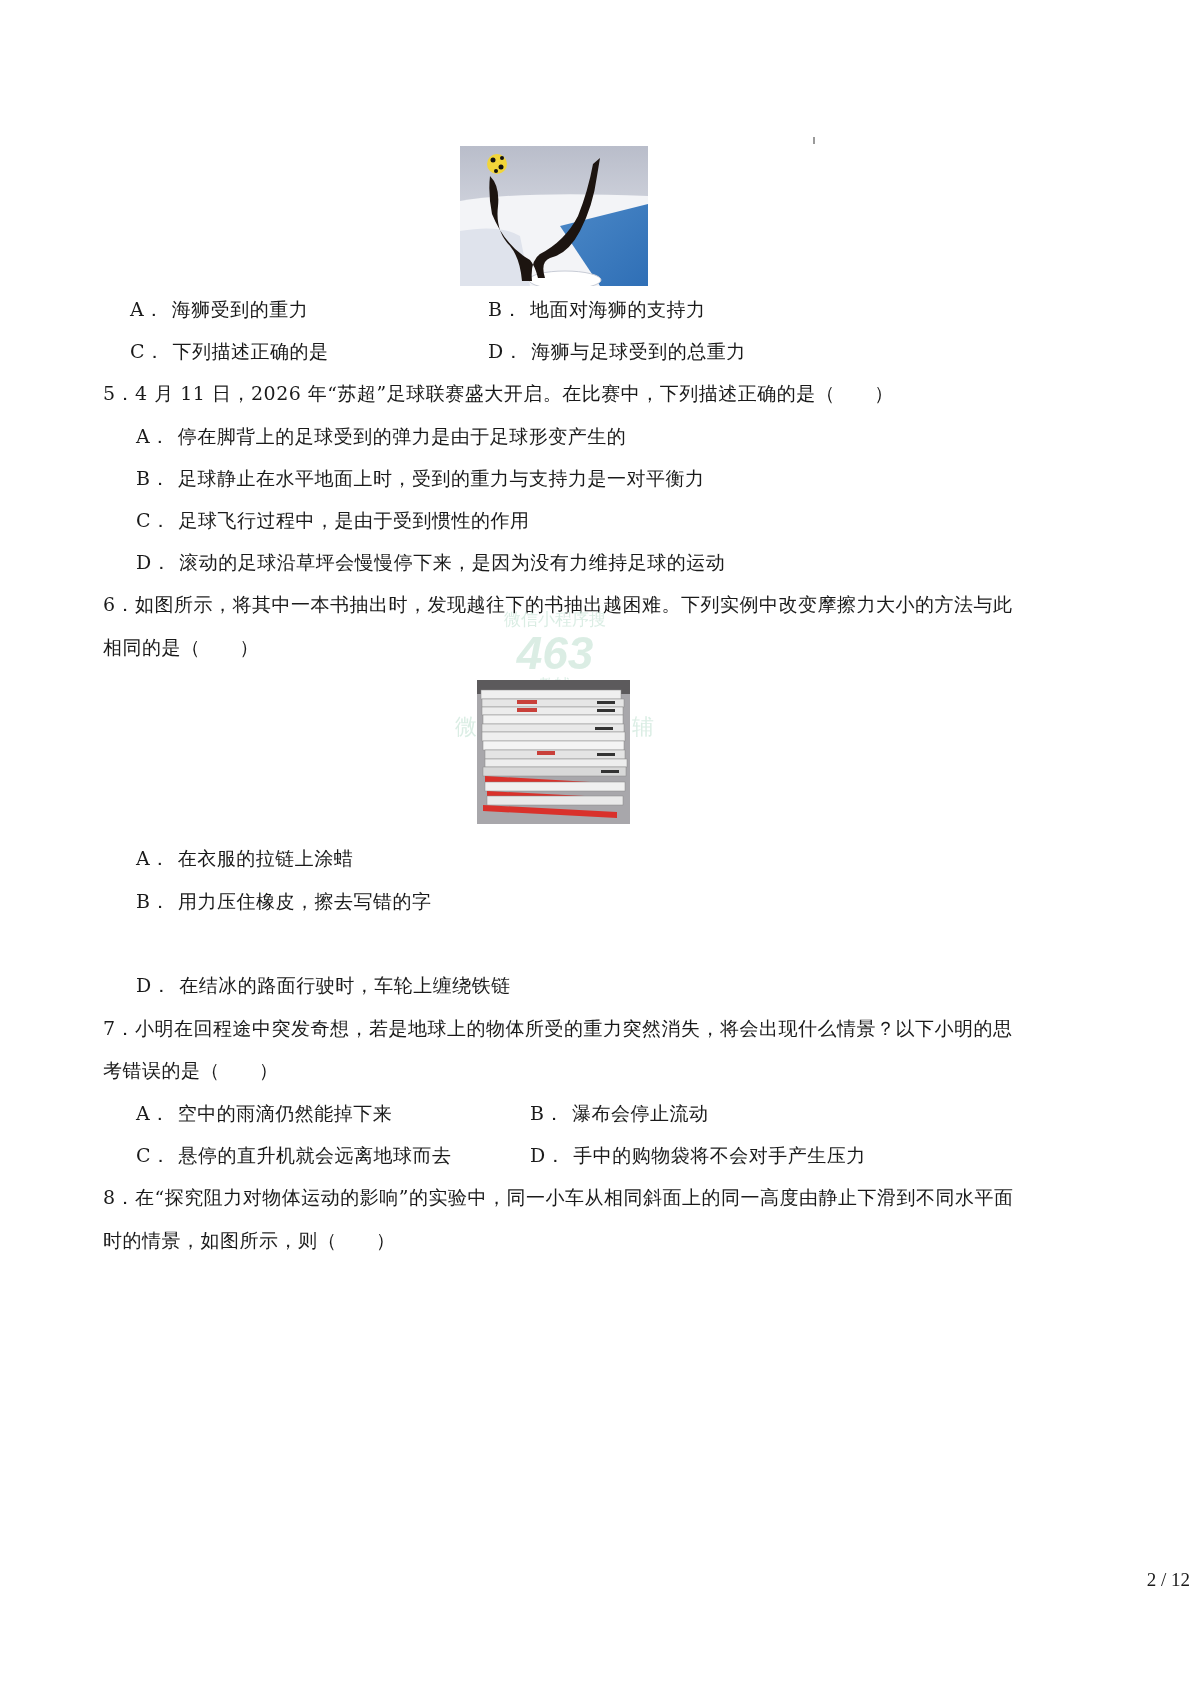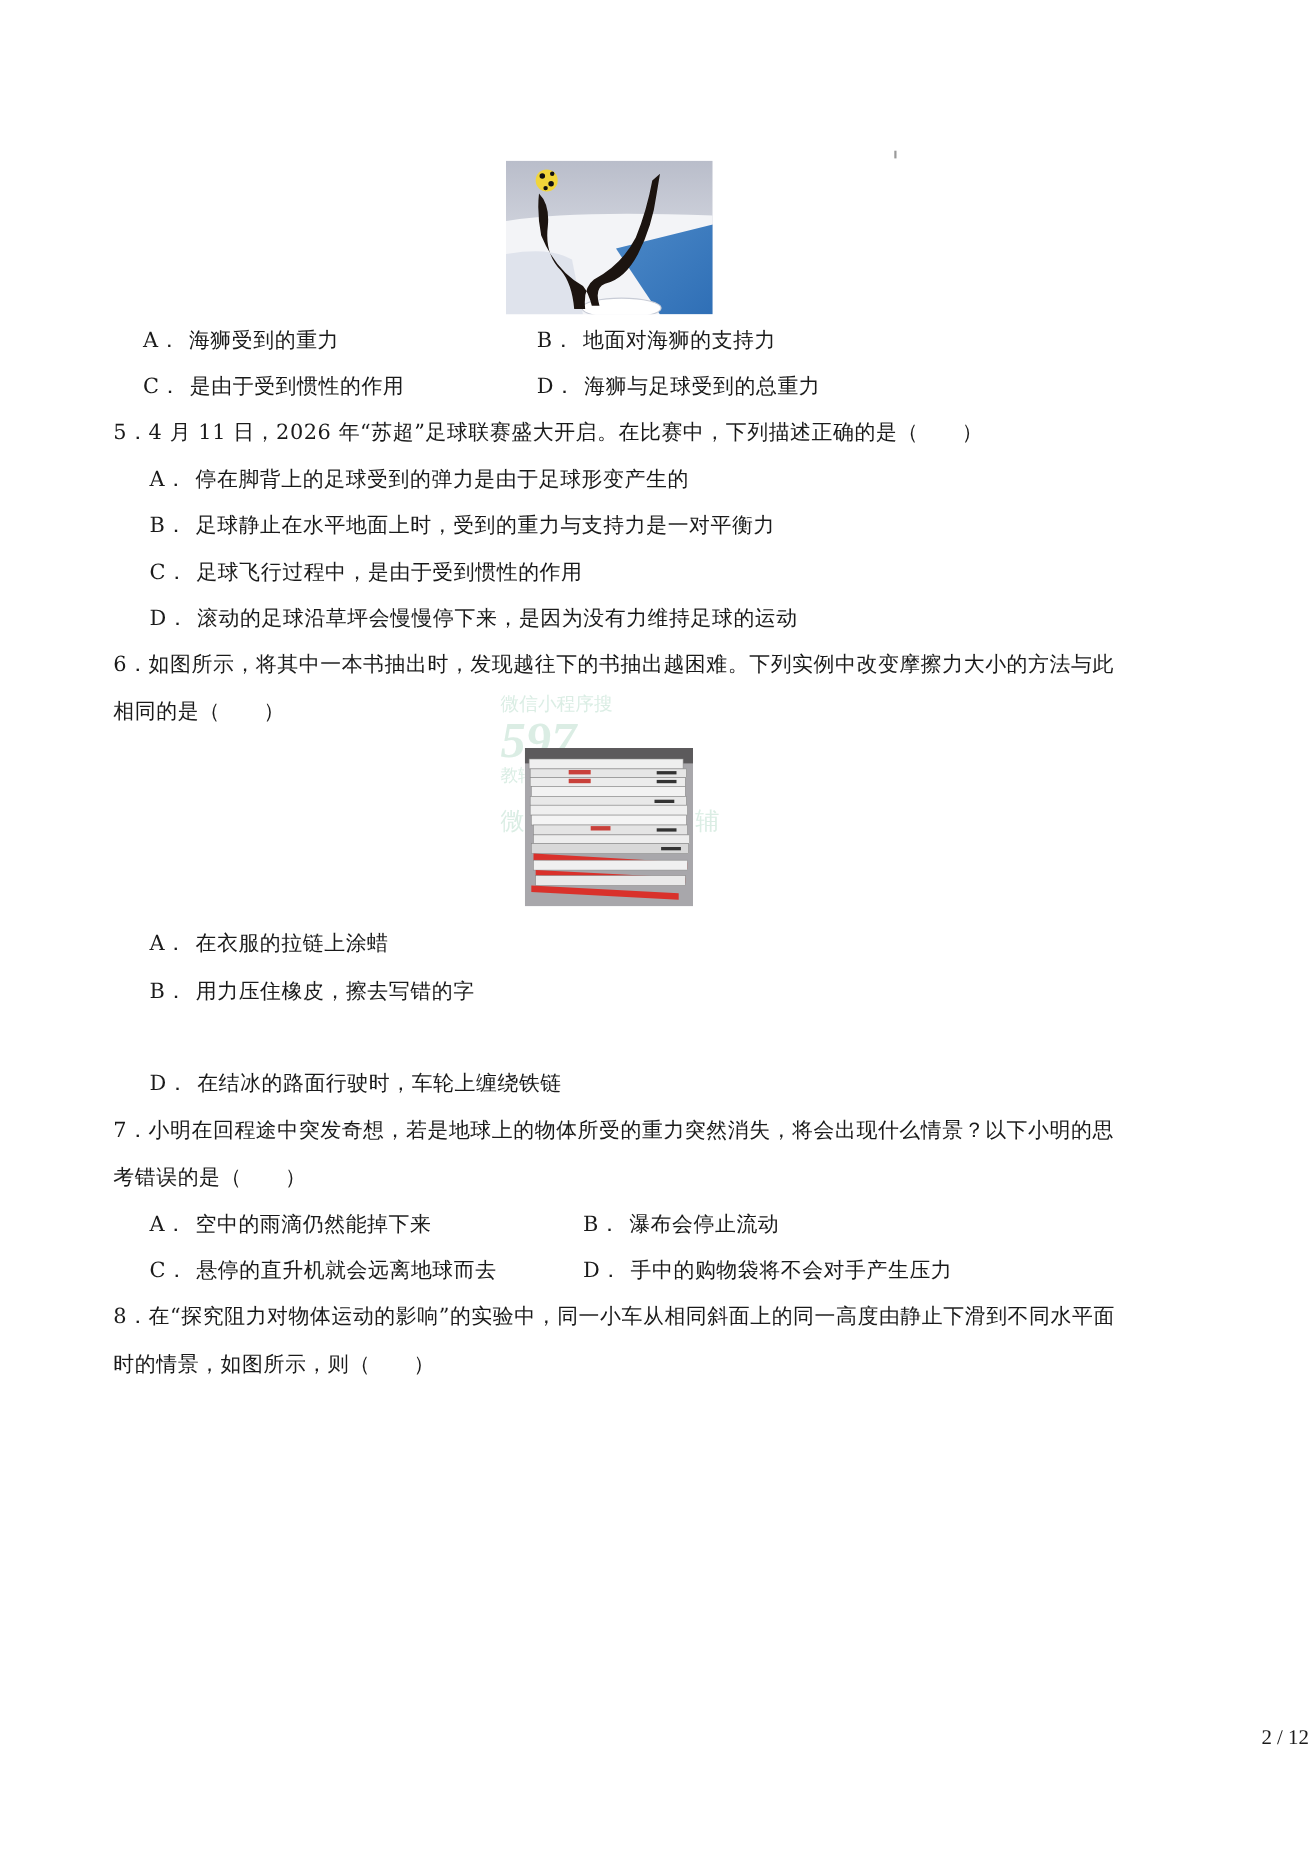--- a/index.html
+++ b/index.html
@@ -3,21 +3,21 @@
 <meta charset="utf-8">
 <style>
   html, body { margin:0; padding:0; background:#ffffff; }
   body { width:1190px; height:1683px; position:relative; overflow:hidden;
          font-family: "DejaVu Serif", "Liberation Serif", serif; color:#1a1a1a; }
   .page { position:absolute; left:0; top:12px; width:1088px; height:1683px;padding-left:40px; }
   .line { position:absolute; font-size:19px; line-height:24px; white-space:nowrap; letter-spacing:0.5px; }
   .opt-label { display:inline-block; margin-right:8px; }
   .figure { position:absolute; overflow:hidden; }
   .tick-mark { position:absolute; left:813px; top:125px; width:2px; height:7px; background:#9a9a9a; }
-  .watermark { position:absolute; color:#cfe8dc; opacity:0.75; font-family:Liberation Serif, serif; text-align:left; pointer-events:none;margin-top:20px; }
+  .watermark { position:absolute; color:#cfe8dc; opacity:0.75; font-family:Liberation Sans, sans-serif; text-align:center; pointer-events:none; }
   .page-num { position:absolute; top:1557px; left:0; width:1190px; text-align:right; font-size:19px;
               font-family:Liberation Serif, serif; }
 </style>
 </head>
 <body>
 
 <div class="page">
 
   <div class="tick-mark"></div>
 
@@ -47,21 +47,21 @@
     </svg>
   </div>
 
   <div class="line" style="left:130px; top:285px;">
     <span class="opt-label">A．</span><span>海狮受到的重力</span>
   </div>
   <div class="line" style="left:488px; top:285px;">
     <span class="opt-label">B．</span><span>地面对海狮的支持力</span>
   </div>
   <div class="line" style="left:130px; top:327px;">
-    <span class="opt-label">C．</span><span>是由于受到惯性的作用</span>
+    <span class="opt-label">C．</span><span>下列描述正确的是</span>
   </div>
   <div class="line" style="left:488px; top:327px;">
     <span class="opt-label">D．</span><span>海狮与足球受到的总重力</span>
   </div>
 
   <div class="line" style="left:103px; top:369px;">5．4 月 11 日，2026 年“苏超”足球联赛盛大开启。在比赛中，下列描述正确的是（　　）</div>
   <div class="line" style="left:136px; top:412px;">
     <span class="opt-label">A．</span><span>停在脚背上的足球受到的弹力是由于足球形变产生的</span>
   </div>
   <div class="line" style="left:136px; top:496px;">
@@ -72,21 +72,21 @@
   </div>
   <div class="line" style="left:136px; top:538px;">
     <span class="opt-label">D．</span><span>滚动的足球沿草坪会慢慢停下来，是因为没有力维持足球的运动</span>
   </div>
 
   <div class="line" style="left:103px; top:580px;">6．如图所示，将其中一本书抽出时，发现越往下的书抽出越困难。下列实例中改变摩擦力大小的方法与此</div>
   <div class="line" style="left:103px; top:623px;">相同的是（　　）</div>
 
   <div class="watermark" style="left:455px; top:596px; width:200px;">
     <div style="font-size:17px;">微信小程序搜</div>
-    <div style="font-size:46px; font-weight:bold; font-style:italic; line-height:44px;">597</div>
+    <div style="font-size:46px; font-weight:bold; font-style:italic; line-height:44px;">463</div>
     <div style="font-size:16px;">教辅</div>
   </div>
   <div class="watermark" style="left:455px; top:700px; font-size:22px;">微</div>
   <div class="watermark" style="left:632px; top:700px; font-size:22px;">辅</div>
 
   <div class="figure" style="left:477px; top:668px; width:153px; height:144px;">
     <svg width="153" height="144" viewBox="0 0 153 144">
       <rect width="153" height="144" fill="#a8a7ab"></rect>
       <rect x="0" y="0" width="153" height="14" fill="#5c5a5c"></rect>
       <g>

